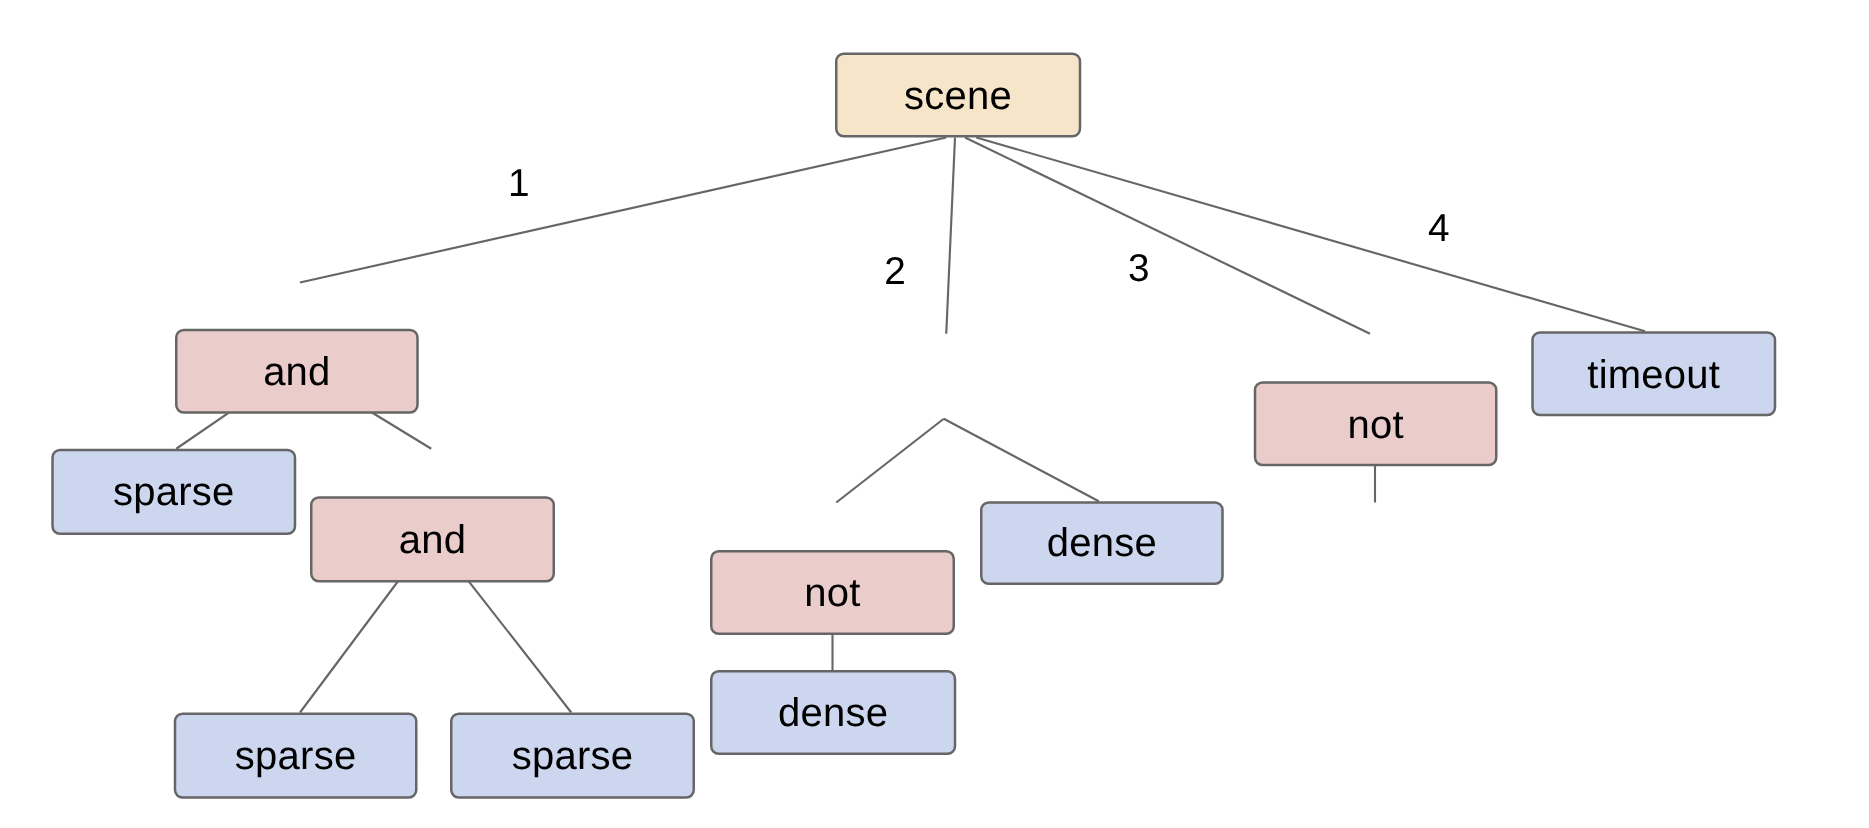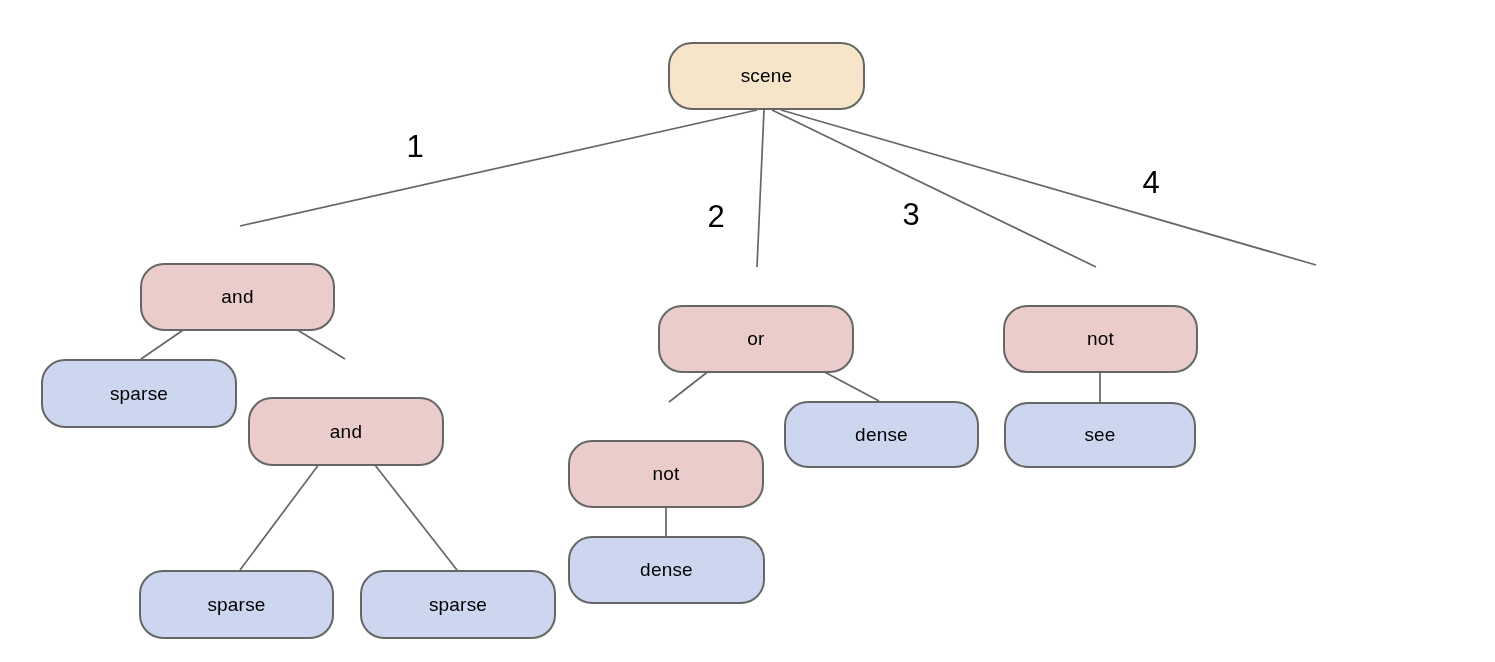--- a/index.html
+++ b/index.html
@@ -23,25 +23,25 @@
     height: 662px;
   }
   svg.edges line {
     stroke: var(--edge, #666666);
     stroke-width: 1.7;
   }
   .node {
     position: absolute;
     box-sizing: border-box;
     border: 2px solid var(--border, #666666);
-    border-radius: 24px;
+    border-radius: 7px;
     display: flex;
     align-items: center;
     justify-content: center;
-    font-size: 19px;
+    font-size: 32px;
     color: var(--text, #000000);
     letter-spacing: 0.2px;
   }
   .node.root     { background: var(--root-fill, #f6e5c9); }
   .node.operator { background: var(--operator-fill, #eaccca); margin-top: 38px; }
   .node.leaf     { background: var(--leaf-fill, #ccd6ee); }
   .edge-label {
     position: absolute;
     transform: translate(-50%, -50%);
     font-size: 31px;
@@ -68,24 +68,23 @@
     <line x1="1100" y1="335" x2="1100" y2="402"></line>
   </svg>
 
   <div class="edge-label" style="left:415px; top:147px;">1</div>
   <div class="edge-label" style="left:716px; top:217px;">2</div>
   <div class="edge-label" style="left:911px; top:215px;">3</div>
   <div class="edge-label" style="left:1151px; top:183px;">4</div>
 
   <div class="node root" style="left:668px;  top:42px;  width:197px; height:68px;">scene</div>
   <div class="node operator" style="left:140px;  top:225px; width:195px; height:68px;">and</div>
-  <div class="node operator" style="left:658px;  top:267px; width:196px; height:68px;">or</div>
   <div class="node operator" style="left:1003px; top:267px; width:195px; height:68px;">not</div>
+  <div class="node leaf" style="left:1225px; top:265px; width:196px; height:68px;">timeout</div>
   <div class="node leaf" style="left:41px;   top:359px; width:196px; height:69px;">sparse</div>
   <div class="node operator" style="left:248px;  top:359px; width:196px; height:69px;">and</div>
   <div class="node operator" style="left:568px;  top:402px; width:196px; height:68px;">not</div>
   <div class="node leaf" style="left:784px;  top:401px; width:195px; height:67px;">dense</div>
-  <div class="node leaf" style="left:1004px; top:402px; width:192px; height:66px;">see</div>
   <div class="node leaf" style="left:139px;  top:570px; width:195px; height:69px;">sparse</div>
   <div class="node leaf" style="left:360px;  top:570px; width:196px; height:69px;">sparse</div>
   <div class="node leaf" style="left:568px;  top:536px; width:197px; height:68px;">dense</div>
 
 </div>
 
 </body></html>

